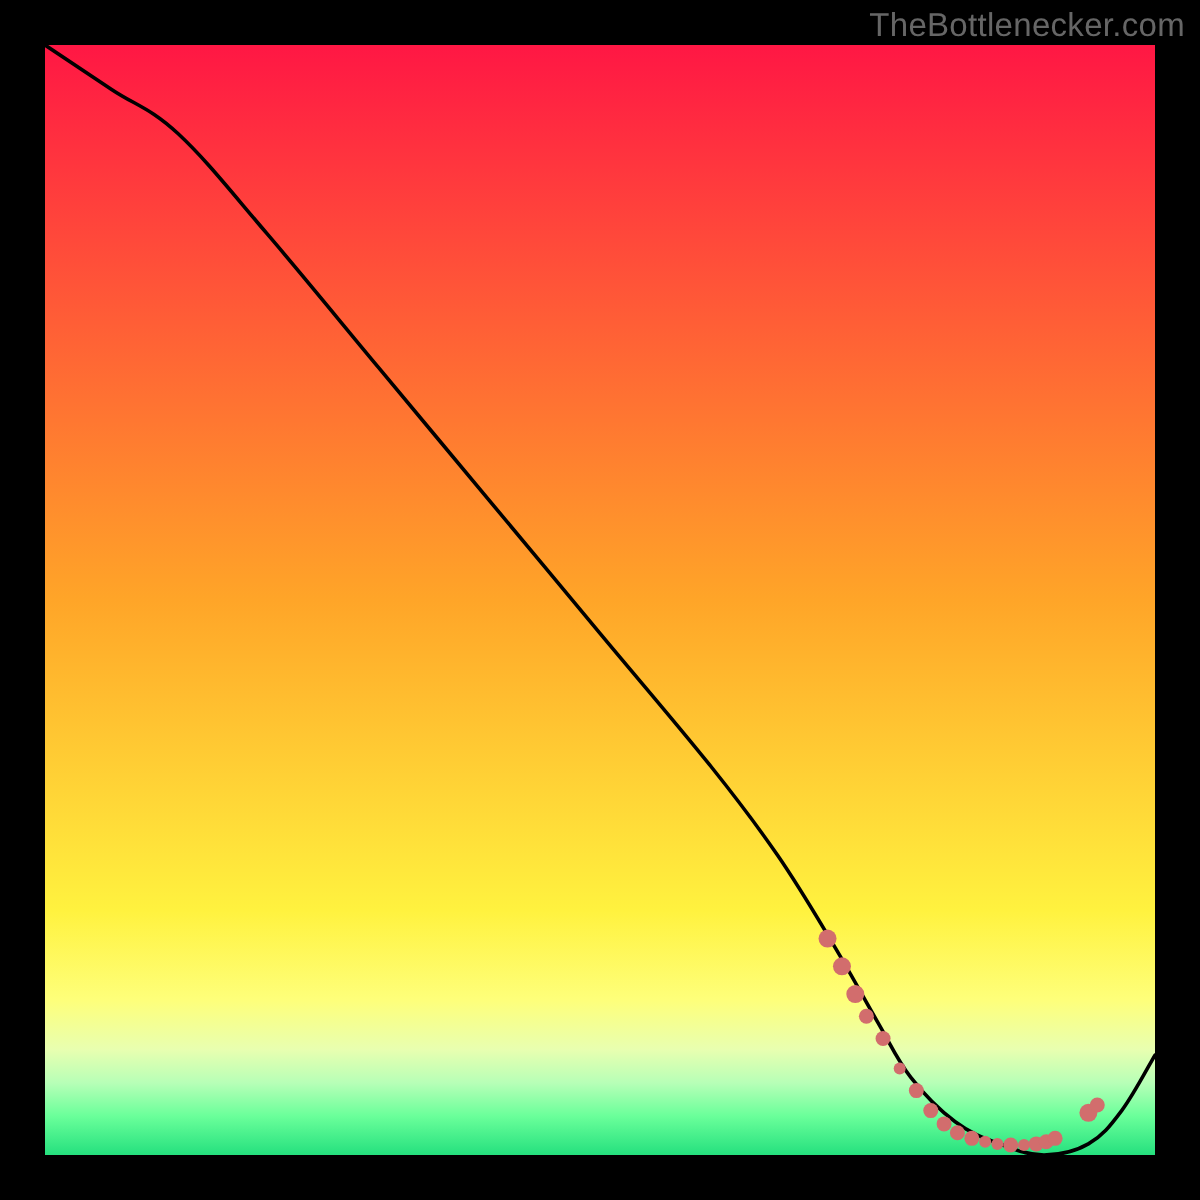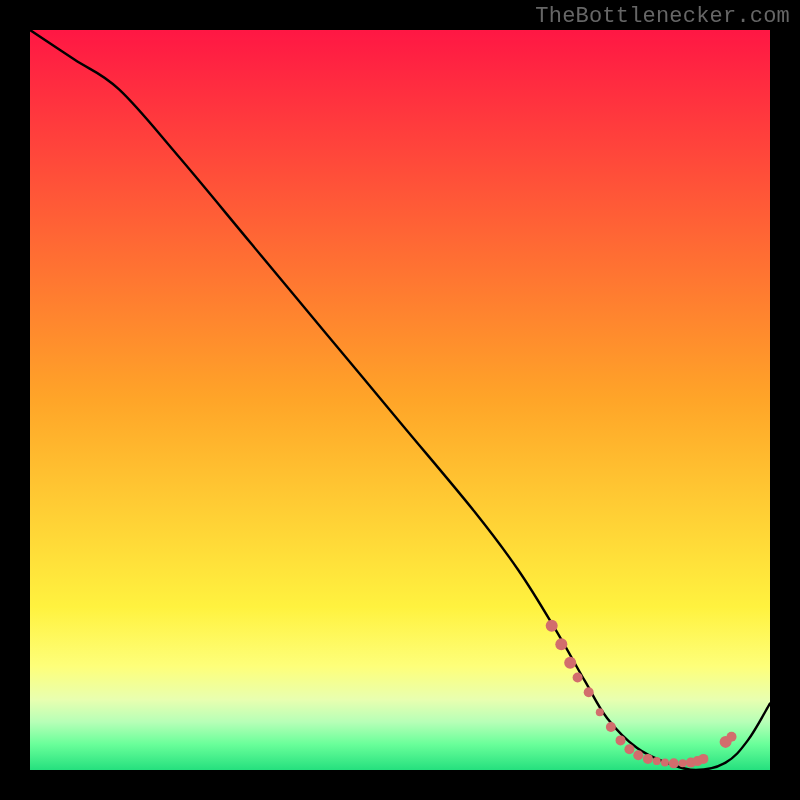--- a/index.html
+++ b/index.html
@@ -18,21 +18,20 @@
     background: #000;
   }
   .watermark {
     position: absolute;
     top: 4px;
     right: 10px;
     color: #666;
     font-size: 22px;
     letter-spacing: 0.2px;
     user-select: none;
-    font-family: Liberation Mono, monospace;
   }
   .plot-area {
     position: absolute;
     left: 30px;
     top: 30px;
     width: 740px;
     height: 740px;
   }
   .plot-area svg {
     display: block;

